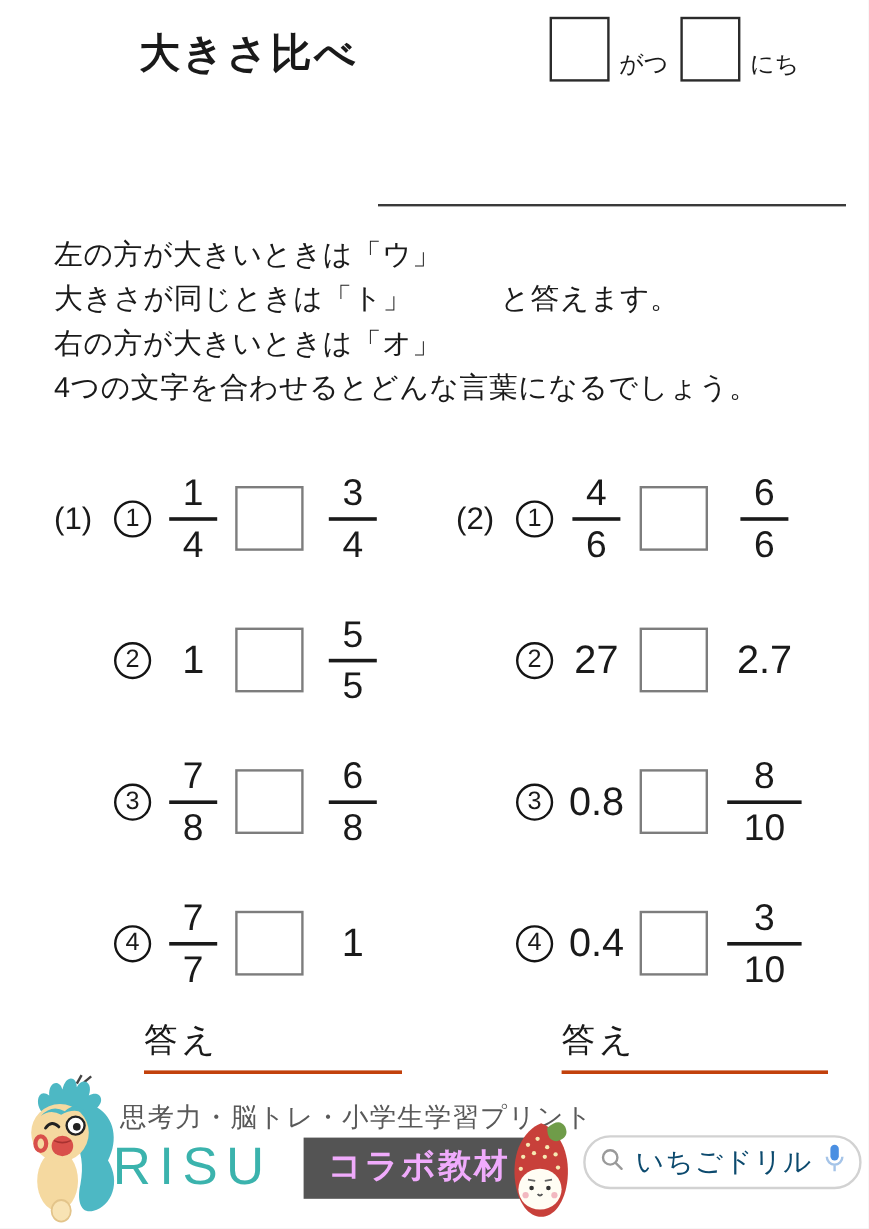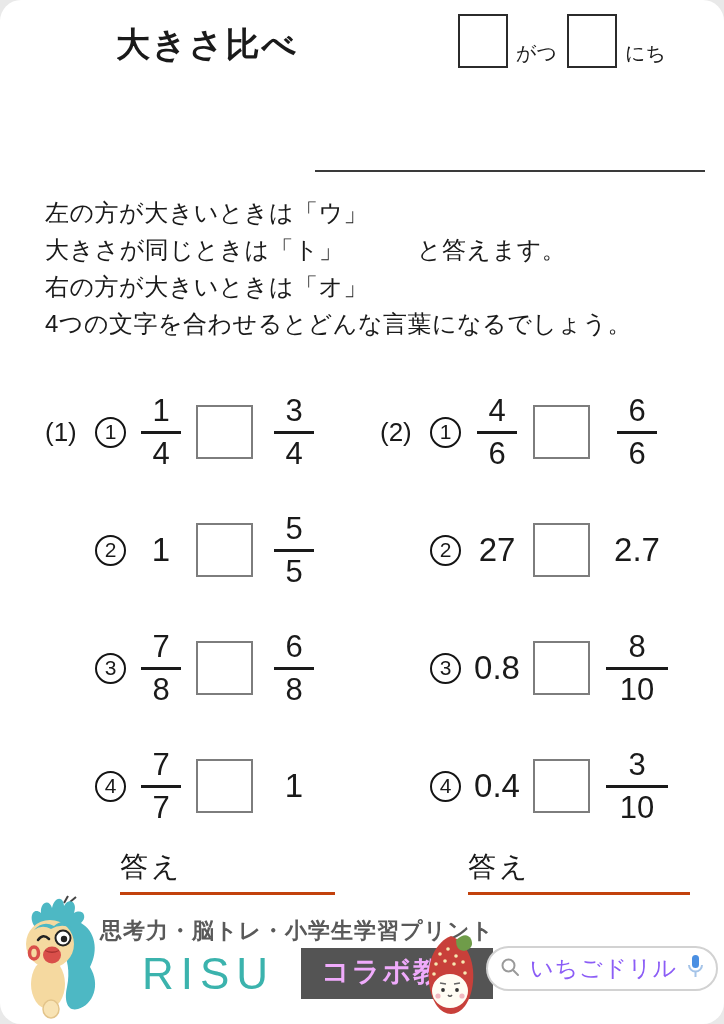--- a/index.html
+++ b/index.html
@@ -1,19 +1,19 @@
 <!DOCTYPE html>
 <html><head>
 <meta charset="utf-8">
 <style>
   html,body { margin:0; padding:0; background:#e9e9e9; }
   .page {
     position:relative; width:724px; height:1024px; margin:0 auto;
     background:#ffffff; overflow:hidden;
-    font-family:"Liberation Sans","DejaVu Sans",sans-serif; color:#1a1a1a;border-radius:21px;
+    font-family:"Liberation Sans","DejaVu Sans",sans-serif; color:#1a1a1a;
   }
   
   .title { position:absolute; left:116px; top:22px; font-size:34px; font-weight:600; letter-spacing:2px; }
   .date-area { position:absolute; left:458px; top:14px; display:flex; align-items:flex-end; }
   .date-box { width:50px; height:54px; border:2px solid #2b2b2b; background:#fff; box-sizing:border-box; }
   .date-label { font-size:20px; margin:0 10px 0 8px; padding-bottom:1px; white-space:nowrap; }
   .name-label { position:absolute; left:316px; top:112px; font-size:26px; letter-spacing:2px; }
   .name-line { position:absolute; left:315px; top:170px; width:390px; height:0; border-bottom:2px solid #3a3a3a; }
   
   .instructions { position:absolute; left:45px; top:194px; font-size:24px; line-height:37px; letter-spacing:0.5px; }
@@ -37,31 +37,31 @@
   .frac-bar { width:40px; border-top:3px solid #1a1a1a; margin:3px 0; }
   .fraction.wide .frac-bar { width:62px; }
   .plain-num { font-size:33px; }
   
   .answer-row { position:absolute; top:848px; border-bottom:3px solid #c2410c; padding-bottom:6px; }
   .answer-row.a1 { left:120px; width:215px; }
   .answer-row.a2 { left:468px; width:222px; }
   .answer-row .answer-label { font-size:28px; letter-spacing:3px; }
   
   .mascot-risu { position:absolute; left:10px; top:892px; }
-  .tagline { position:absolute; left:100px; top:916px; font-size:22px; font-weight:bold; color:#595959; letter-spacing:1px; }
-  .brand-row { position:absolute; left:94px; top:948px; display:flex; align-items:center; gap:26px;margin-left:48px; }
+  .tagline { position:absolute; left:100px; top:916px; font-size:22px; font-weight:normal; color:#595959; letter-spacing:1px; }
+  .brand-row { position:absolute; left:94px; top:948px; display:flex; align-items:flex-start; gap:26px; }
   .brand { font-size:44px; color:#3bb3ad; letter-spacing:7px; font-weight:400; }
   .badge { background:#545454; color:#f0abfc; font-size:28px; font-weight:bold; padding:5px 20px 8px; letter-spacing:2px; }
   .mascot-berry { position:absolute; left:420px; top:928px; }
   .search-pill {
     position:absolute; left:486px; top:946px; width:232px; height:45px;
     border:2px solid #d2d2d2; border-radius:24px; background:#fff;
     display:flex; align-items:center; padding:0 12px; box-sizing:border-box; gap:8px;
   }
-  .search-text { font-size:23px; flex:1; text-align:center; letter-spacing:1px; color:#8b5cf6; }
+  .search-text { font-size:23px; flex:1; text-align:center; letter-spacing:1px; color:#0c4a6e; }
 </style>
 </head>
 <body>
 
 <div class="page">
 
   <div class="title">大きさ比べ</div>
 
   <div class="date-area">
     <div class="date-box"></div>

